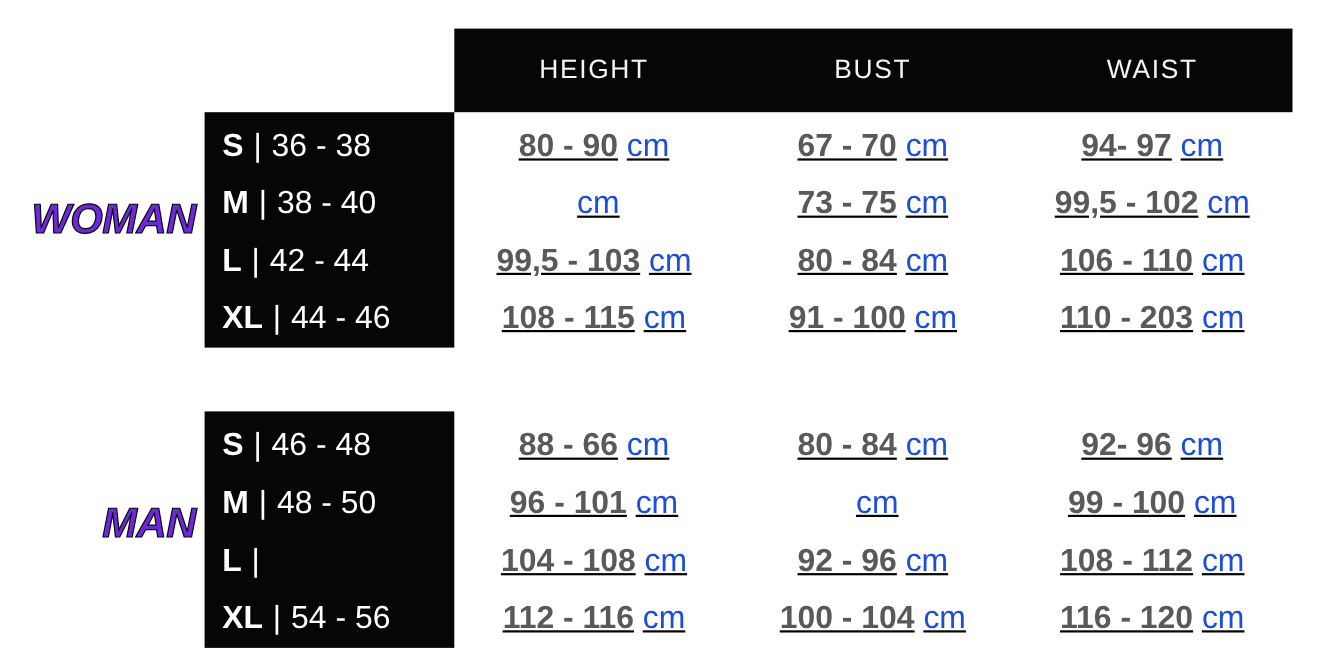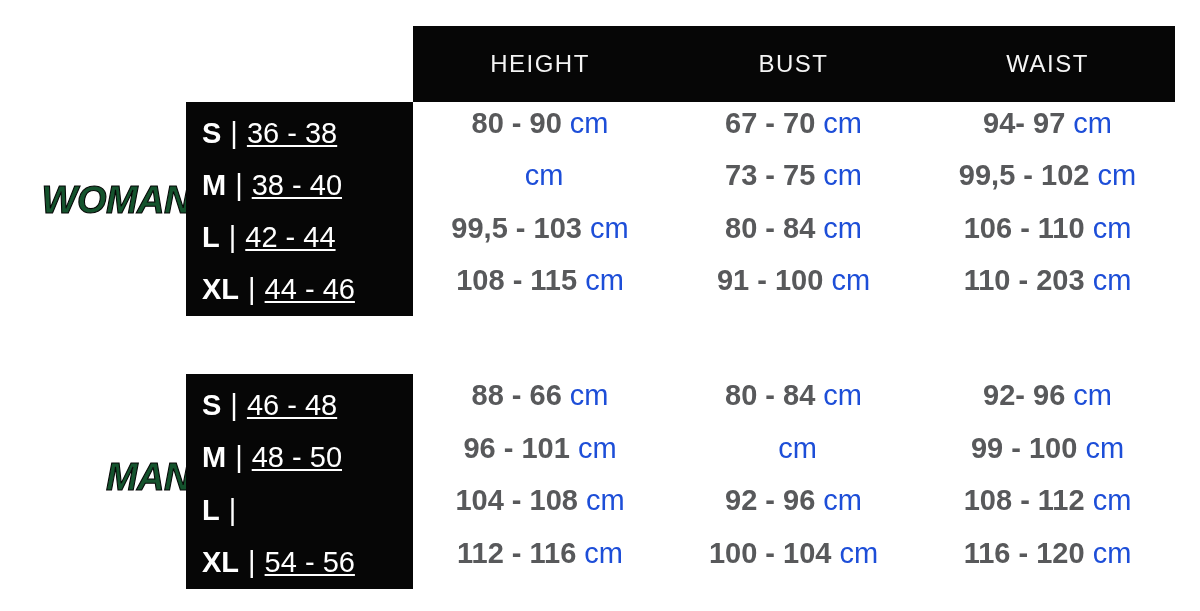--- a/index.html
+++ b/index.html
@@ -29,27 +29,27 @@
     letter-spacing: 1.5px;
   }
 
   
   .size-section { position: absolute; left: 0; width: 1175px; }
   .section-woman { top: 102px; height: 214px; }
   .section-man   { top: 374px; height: 215px; }
 
   .gender-label {
     position: absolute;
-    left: 17px; width: 174px;
+    left: 4px; width: 174px;
     transform: translateY(-50%);
     text-align: right;
     font-size: 38px;
     font-weight: bold;
     font-style: italic;
-    color: #14532d;
+    color: #6d28d9;
     letter-spacing: -0.5px;
     -webkit-text-stroke: 1.1px #050505;
     white-space: nowrap;
   }
   .section-woman .gender-label { top: 46%; }
   .section-man   .gender-label { top: 48%; }
 
   .size-box-bg {
     position: absolute;
     left: 186px; top: 0;
@@ -71,26 +71,27 @@
   .size-cell {
     display: flex; align-items: center;
     padding-left: 16px;
     color: #ffffff;
     font-size: 29px;
     gap: 9px;
     white-space: nowrap;
   }
   .size-code { font-weight: bold; }
   .size-sep  { font-weight: 400; }
-  .size-range{ font-weight: 400; text-decoration: underline; }
+  .size-range{ font-weight: 400; }
 
   .data-cell {
-    display: flex; justify-content: center;
+    display: flex; align-items: center; justify-content: center;
     font-size: 29px;
     white-space: nowrap;
+    text-decoration: underline;
   }
   .val  { font-weight: bold; color: #58595b; }
   .unit { font-weight: 400;  color: #1d4ed8; margin-left: 8px; }
 </style>
 </head>
 <body>
 
 <div class="canvas">
 
   <div class="header-bar">

